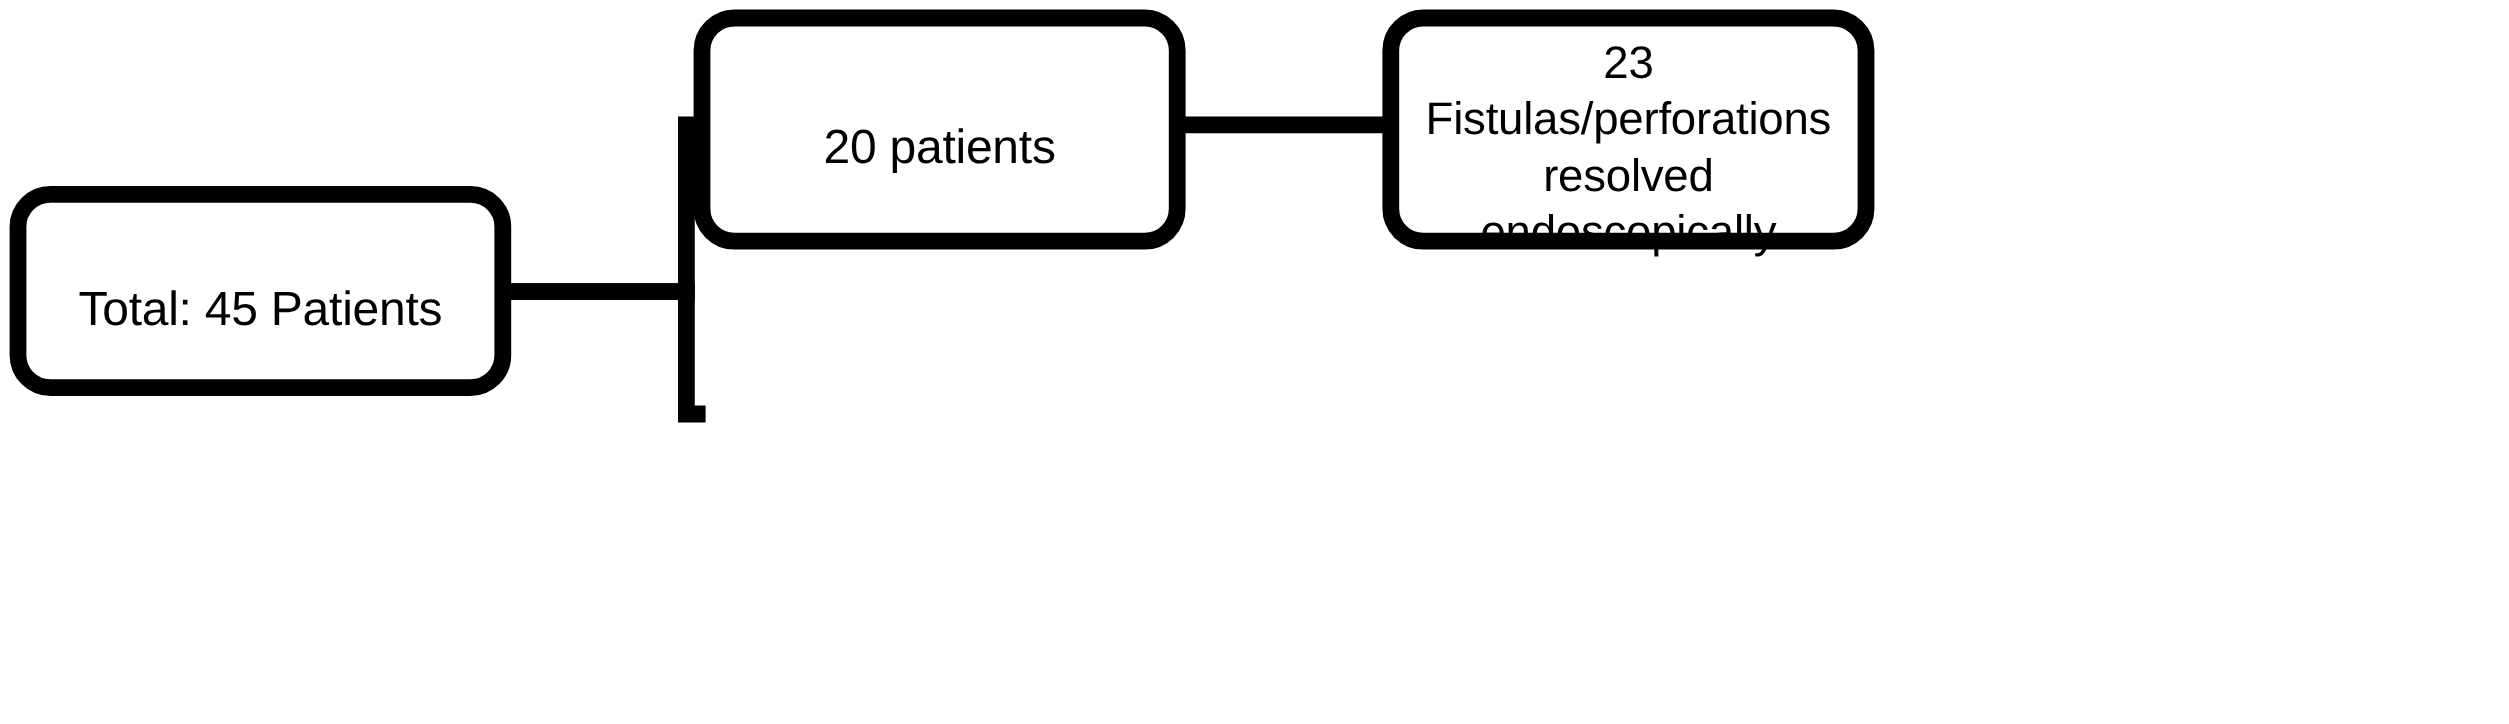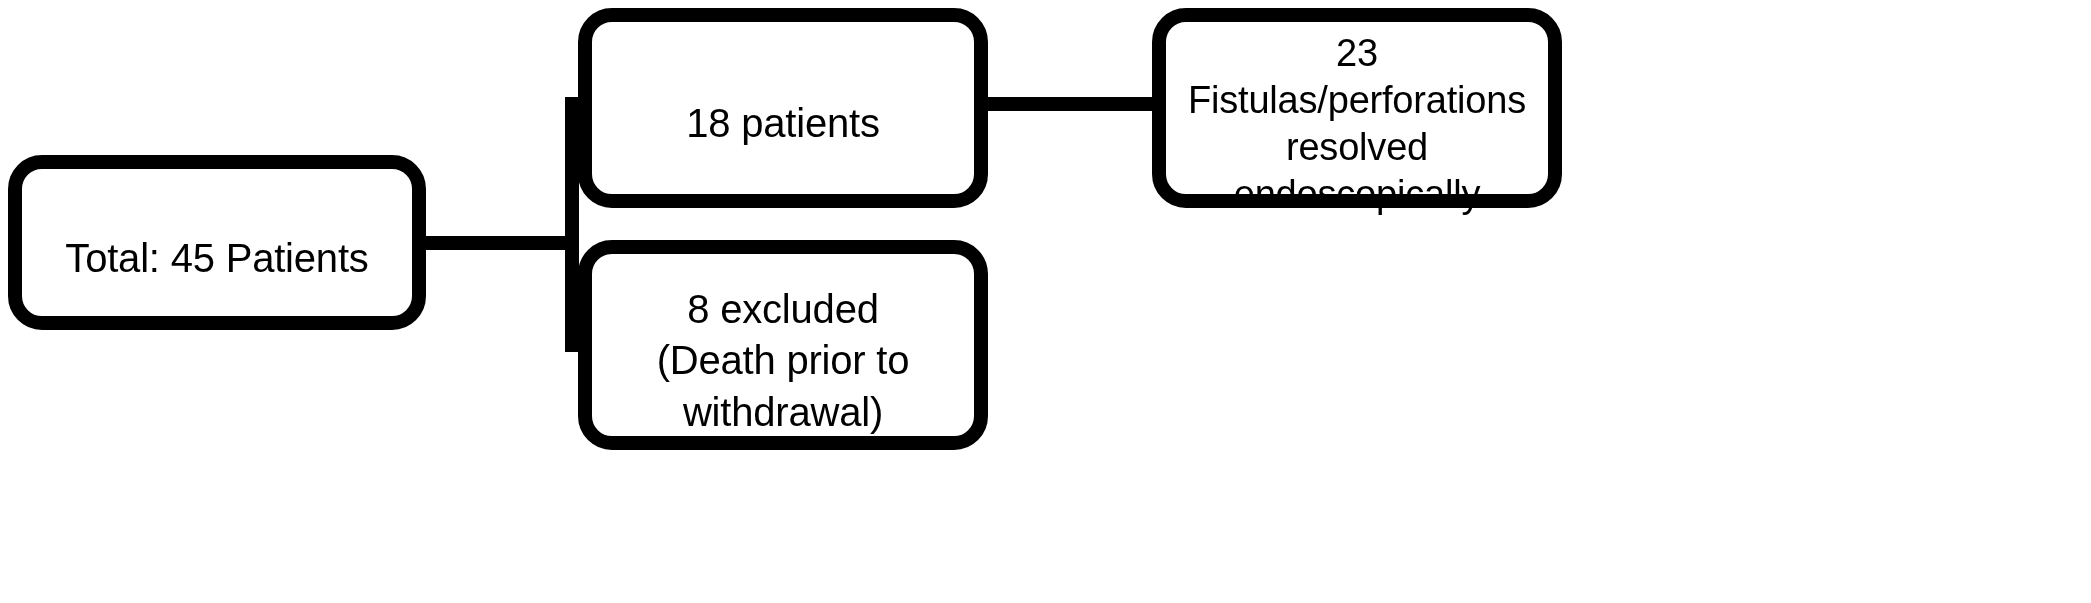--- a/index.html
+++ b/index.html
@@ -63,28 +63,23 @@
     <polyline points="426,243 572,243 572,345 588,345" fill="none" stroke="#000000" stroke-width="14" stroke-linecap="butt" stroke-linejoin="miter"></polyline>
 
     <line x1="980" y1="104" x2="1160" y2="104" stroke="#000000" stroke-width="14" stroke-linecap="butt"></line>
   </svg>
 
   <div class="node" id="node-total">
     <span class="label">Total: 45 Patients</span>
   </div>
 
   <div class="node" id="node-included">
-    <span class="label">18 patients</span>
+    <span class="label">20 patients</span>
   </div>
 
-  <div class="node" id="node-excluded">
-    <span class="label">8 excluded
-(Death prior to
-withdrawal)</span>
-  </div>
 
   <div class="node" id="node-resolved">
     <span class="label">23
 Fistulas/perforations
 resolved
 endoscopically</span>
   </div>
 
 </div>
 

